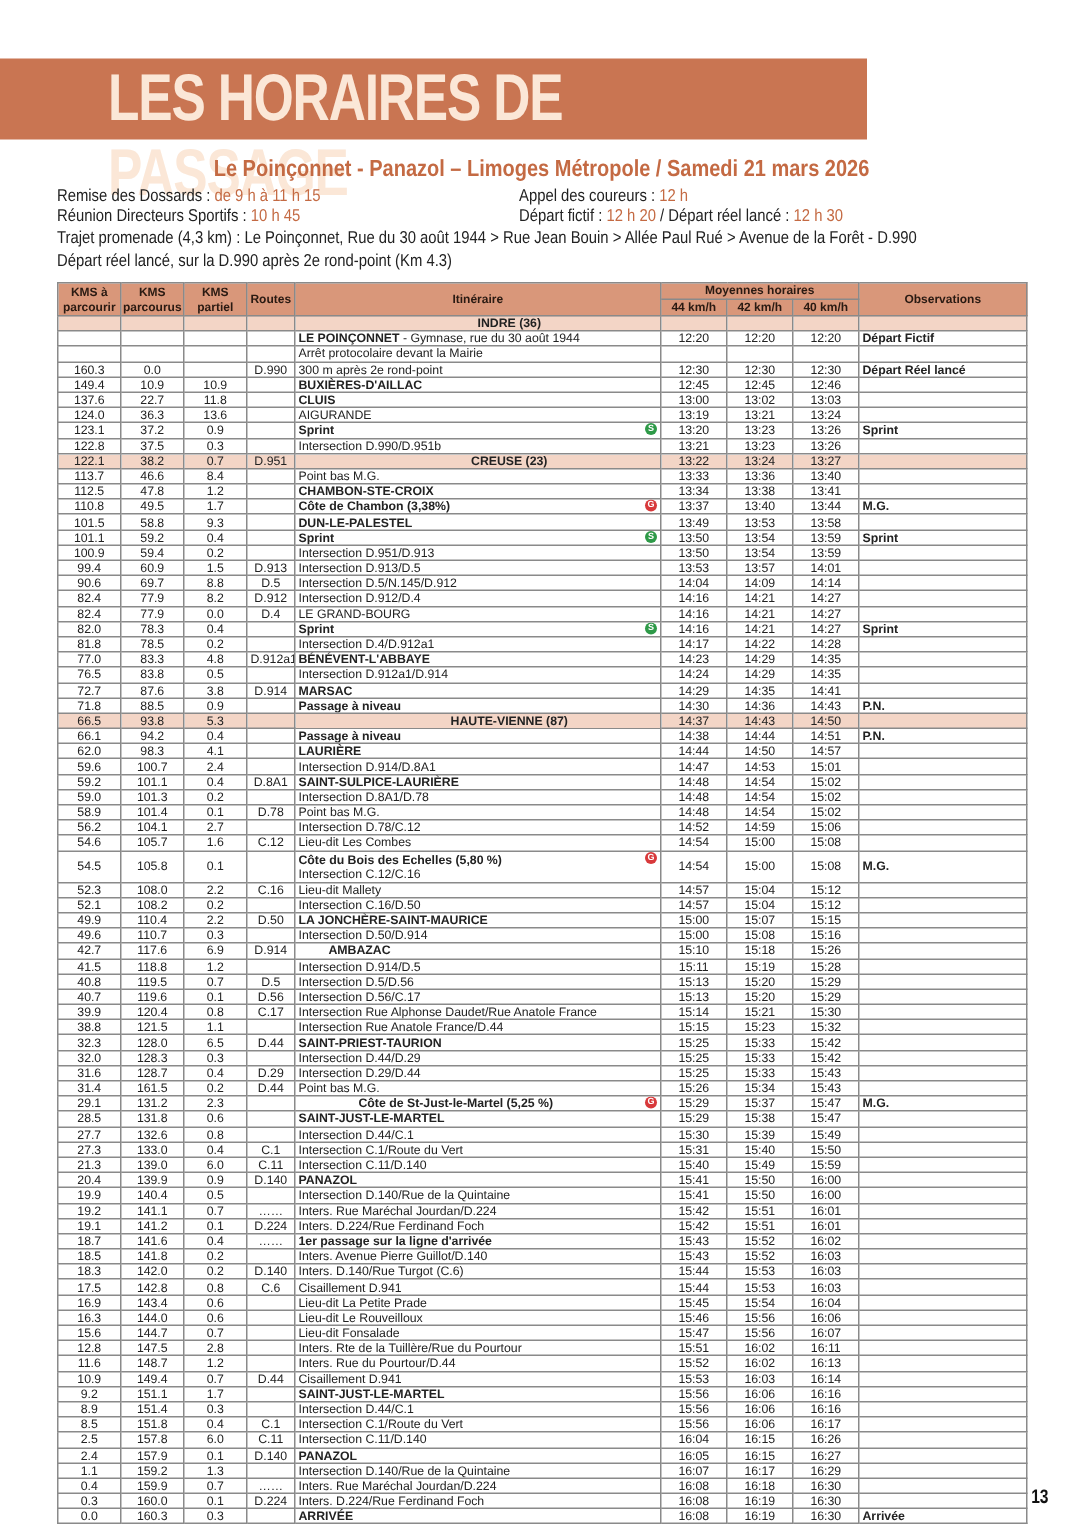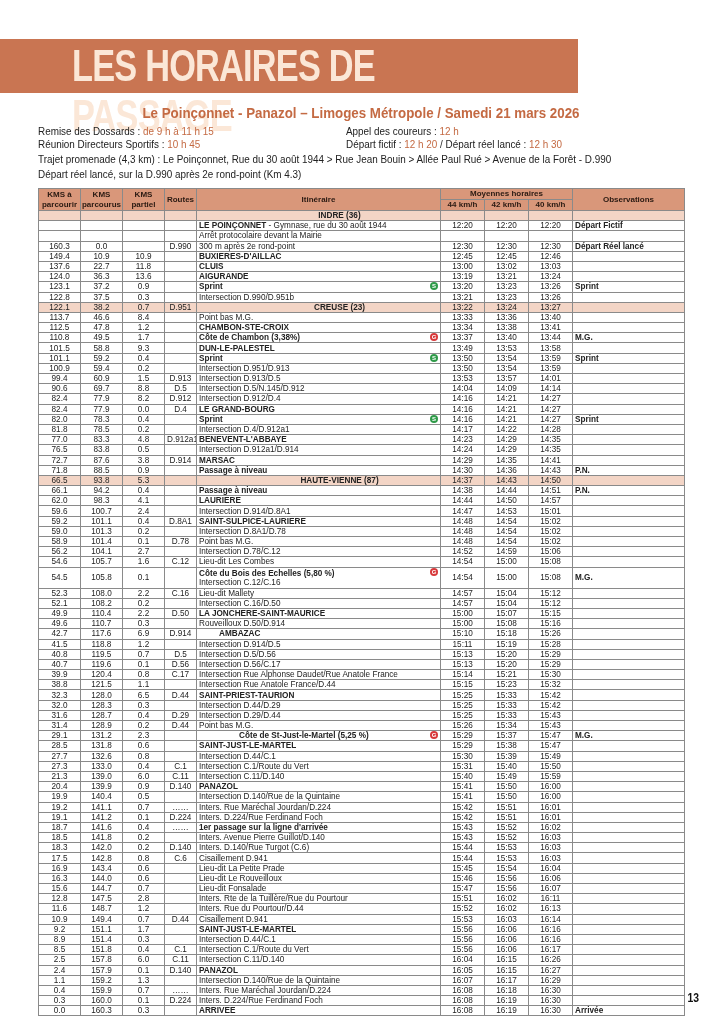--- a/index.html
+++ b/index.html
@@ -140,21 +140,21 @@
         <td class="c">13:00</td>
         <td class="c">13:02</td>
         <td class="c">13:03</td>
         <td class="obs"></td>
       </tr>
       <tr>
         <td class="c">124.0</td>
         <td class="c">36.3</td>
         <td class="c">13.6</td>
         <td class="c"></td>
-        <td class="itin"><span style="font-weight: 700;">AIGURANDE</span></td>
+        <td class="itin"><span style="font-weight: 400;">AIGURANDE</span></td>
         <td class="c">13:19</td>
         <td class="c">13:21</td>
         <td class="c">13:24</td>
         <td class="obs"></td>
       </tr>
       <tr>
         <td class="c">123.1</td>
         <td class="c">37.2</td>
         <td class="c">0.9</td>
         <td class="c"></td>
@@ -283,21 +283,21 @@
         <td class="c">14:16</td>
         <td class="c">14:21</td>
         <td class="c">14:27</td>
         <td class="obs"></td>
       </tr>
       <tr>
         <td class="c">82.4</td>
         <td class="c">77.9</td>
         <td class="c">0.0</td>
         <td class="c">D.4</td>
-        <td class="itin"><span style="font-weight: 700; margin-top: 24px;">LE GRAND-BOURG</span></td>
+        <td class="itin"><span style="font-weight: 400; margin-top: 24px;">LE GRAND-BOURG</span></td>
         <td class="c">14:16</td>
         <td class="c">14:21</td>
         <td class="c">14:27</td>
         <td class="obs"></td>
       </tr>
       <tr>
         <td class="c">82.0</td>
         <td class="c">78.3</td>
         <td class="c">0.4</td>
         <td class="c"></td>
@@ -503,21 +503,21 @@
         <td class="c">15:00</td>
         <td class="c">15:07</td>
         <td class="c">15:15</td>
         <td class="obs"></td>
       </tr>
       <tr>
         <td class="c">49.6</td>
         <td class="c">110.7</td>
         <td class="c">0.3</td>
         <td class="c"></td>
-        <td class="itin"><span>Rouveilloux D.50/D.914</span></td>
+        <td class="itin"><span>Intersection D.50/D.914</span></td>
         <td class="c">15:00</td>
         <td class="c">15:08</td>
         <td class="c">15:16</td>
         <td class="obs"></td>
       </tr>
       <tr>
         <td class="c">42.7</td>
         <td class="c">117.6</td>
         <td class="c">6.9</td>
         <td class="c">D.914</td>
@@ -610,21 +610,21 @@
         <td class="c">0.4</td>
         <td class="c">D.29</td>
         <td class="itin"><span>Intersection D.29/D.44</span></td>
         <td class="c">15:25</td>
         <td class="c">15:33</td>
         <td class="c">15:43</td>
         <td class="obs"></td>
       </tr>
       <tr>
         <td class="c">31.4</td>
-        <td class="c">128.9</td>
+        <td class="c">161.5</td>
         <td class="c">0.2</td>
         <td class="c">D.44</td>
         <td class="itin"><span>Point bas M.G.</span></td>
         <td class="c">15:26</td>
         <td class="c">15:34</td>
         <td class="c">15:43</td>
         <td class="obs"></td>
       </tr>
       <tr>
         <td class="c">29.1</td>

